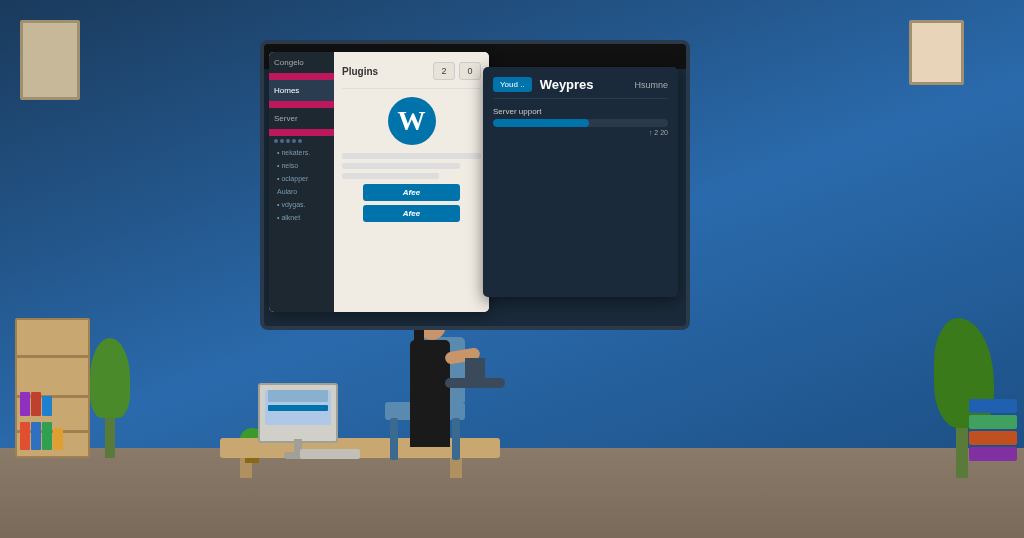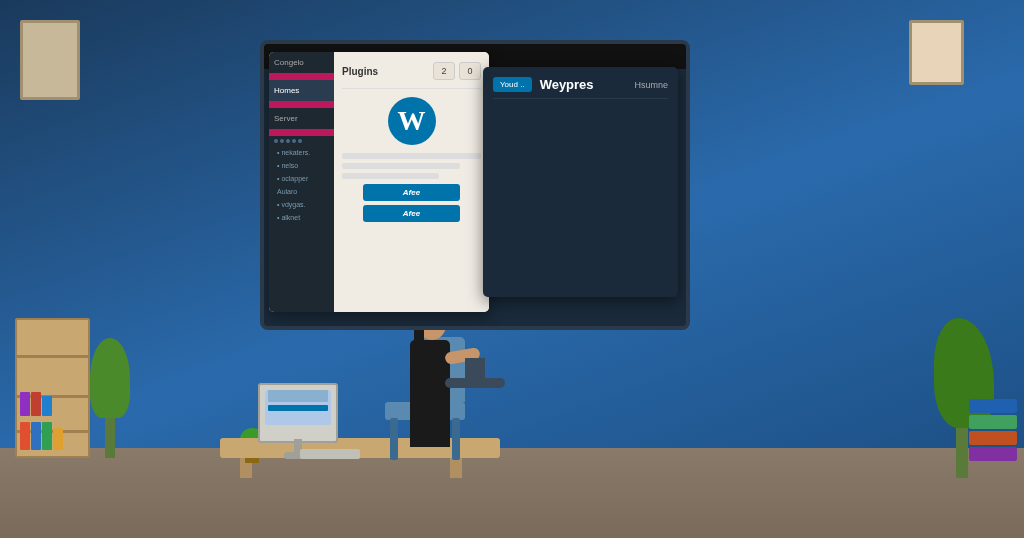--- a/index.html
+++ b/index.html
@@ -731,17 +731,24 @@
     <div class="server-panel">
 
       <div class="brand-bar">
         <div class="server-tab active">Youd ..</div>
         <div class="brand-name">Weypres</div>
         <div class="brand-suffix">Hsumne</div>
       </div>
 
 
 
+      <div class="stat-section">
+        <div class="stat-label">Server upport</div>
+        <div class="stat-bar-bg">
+          <div class="stat-bar-fill" style="width:55%;"></div>
+        </div>
+        <div class="stat-counter">↑ 2 20</div>
+      </div>
     </div>
   </div>
   <div class="monitor-stand-neck"></div>
   <div class="monitor-stand-base"></div>
 </div>
 
 </body></html>

